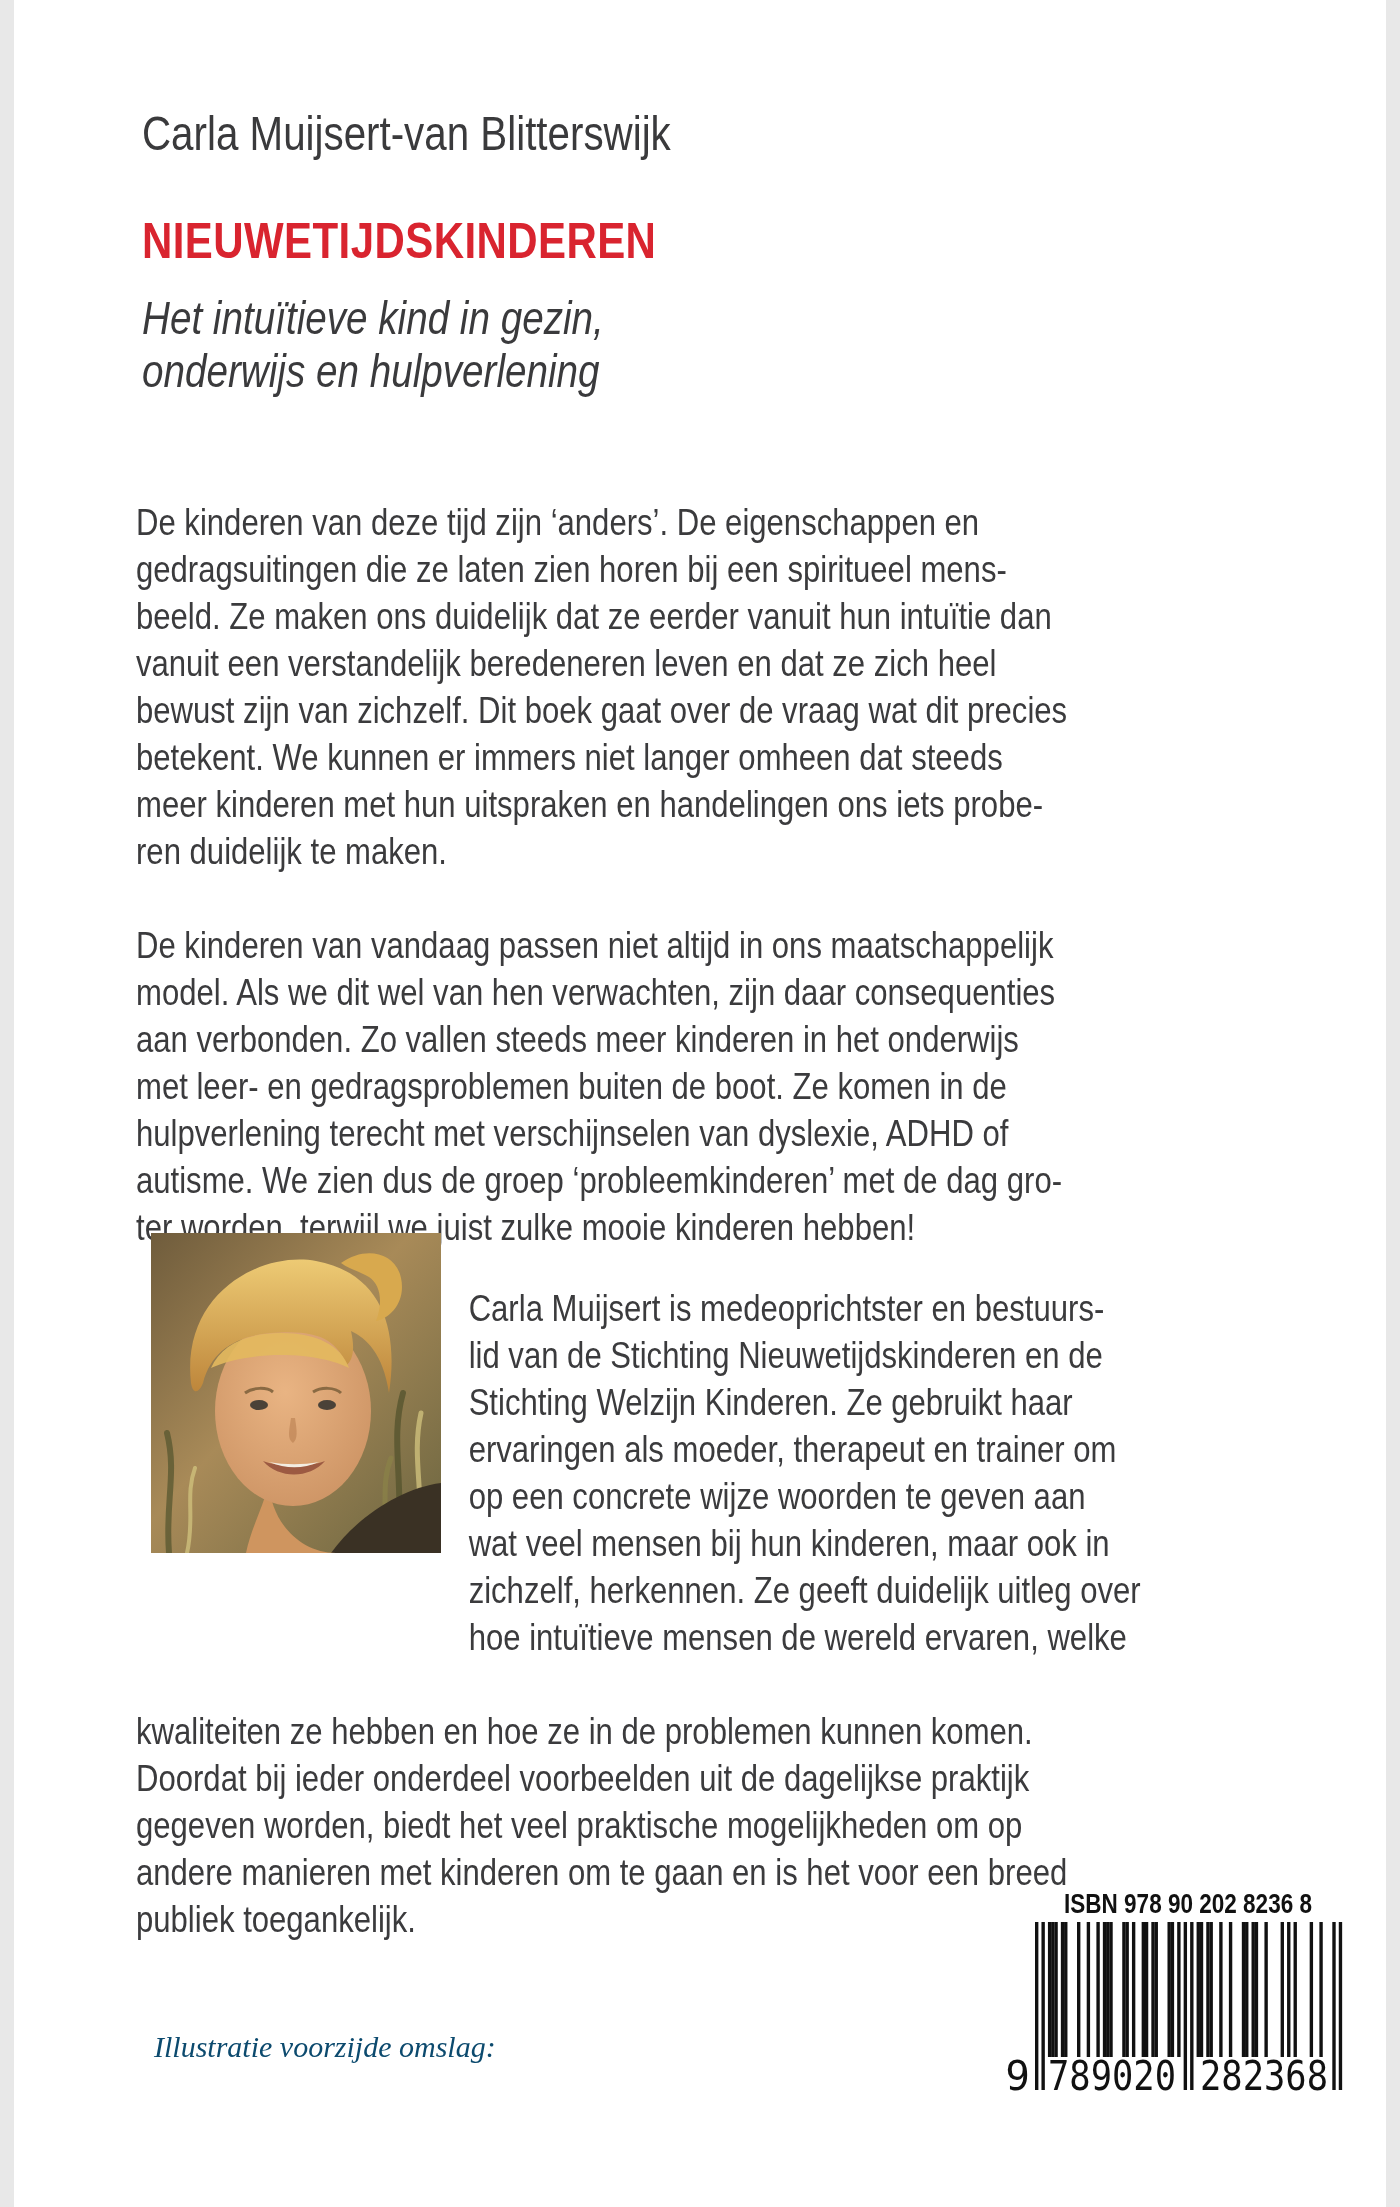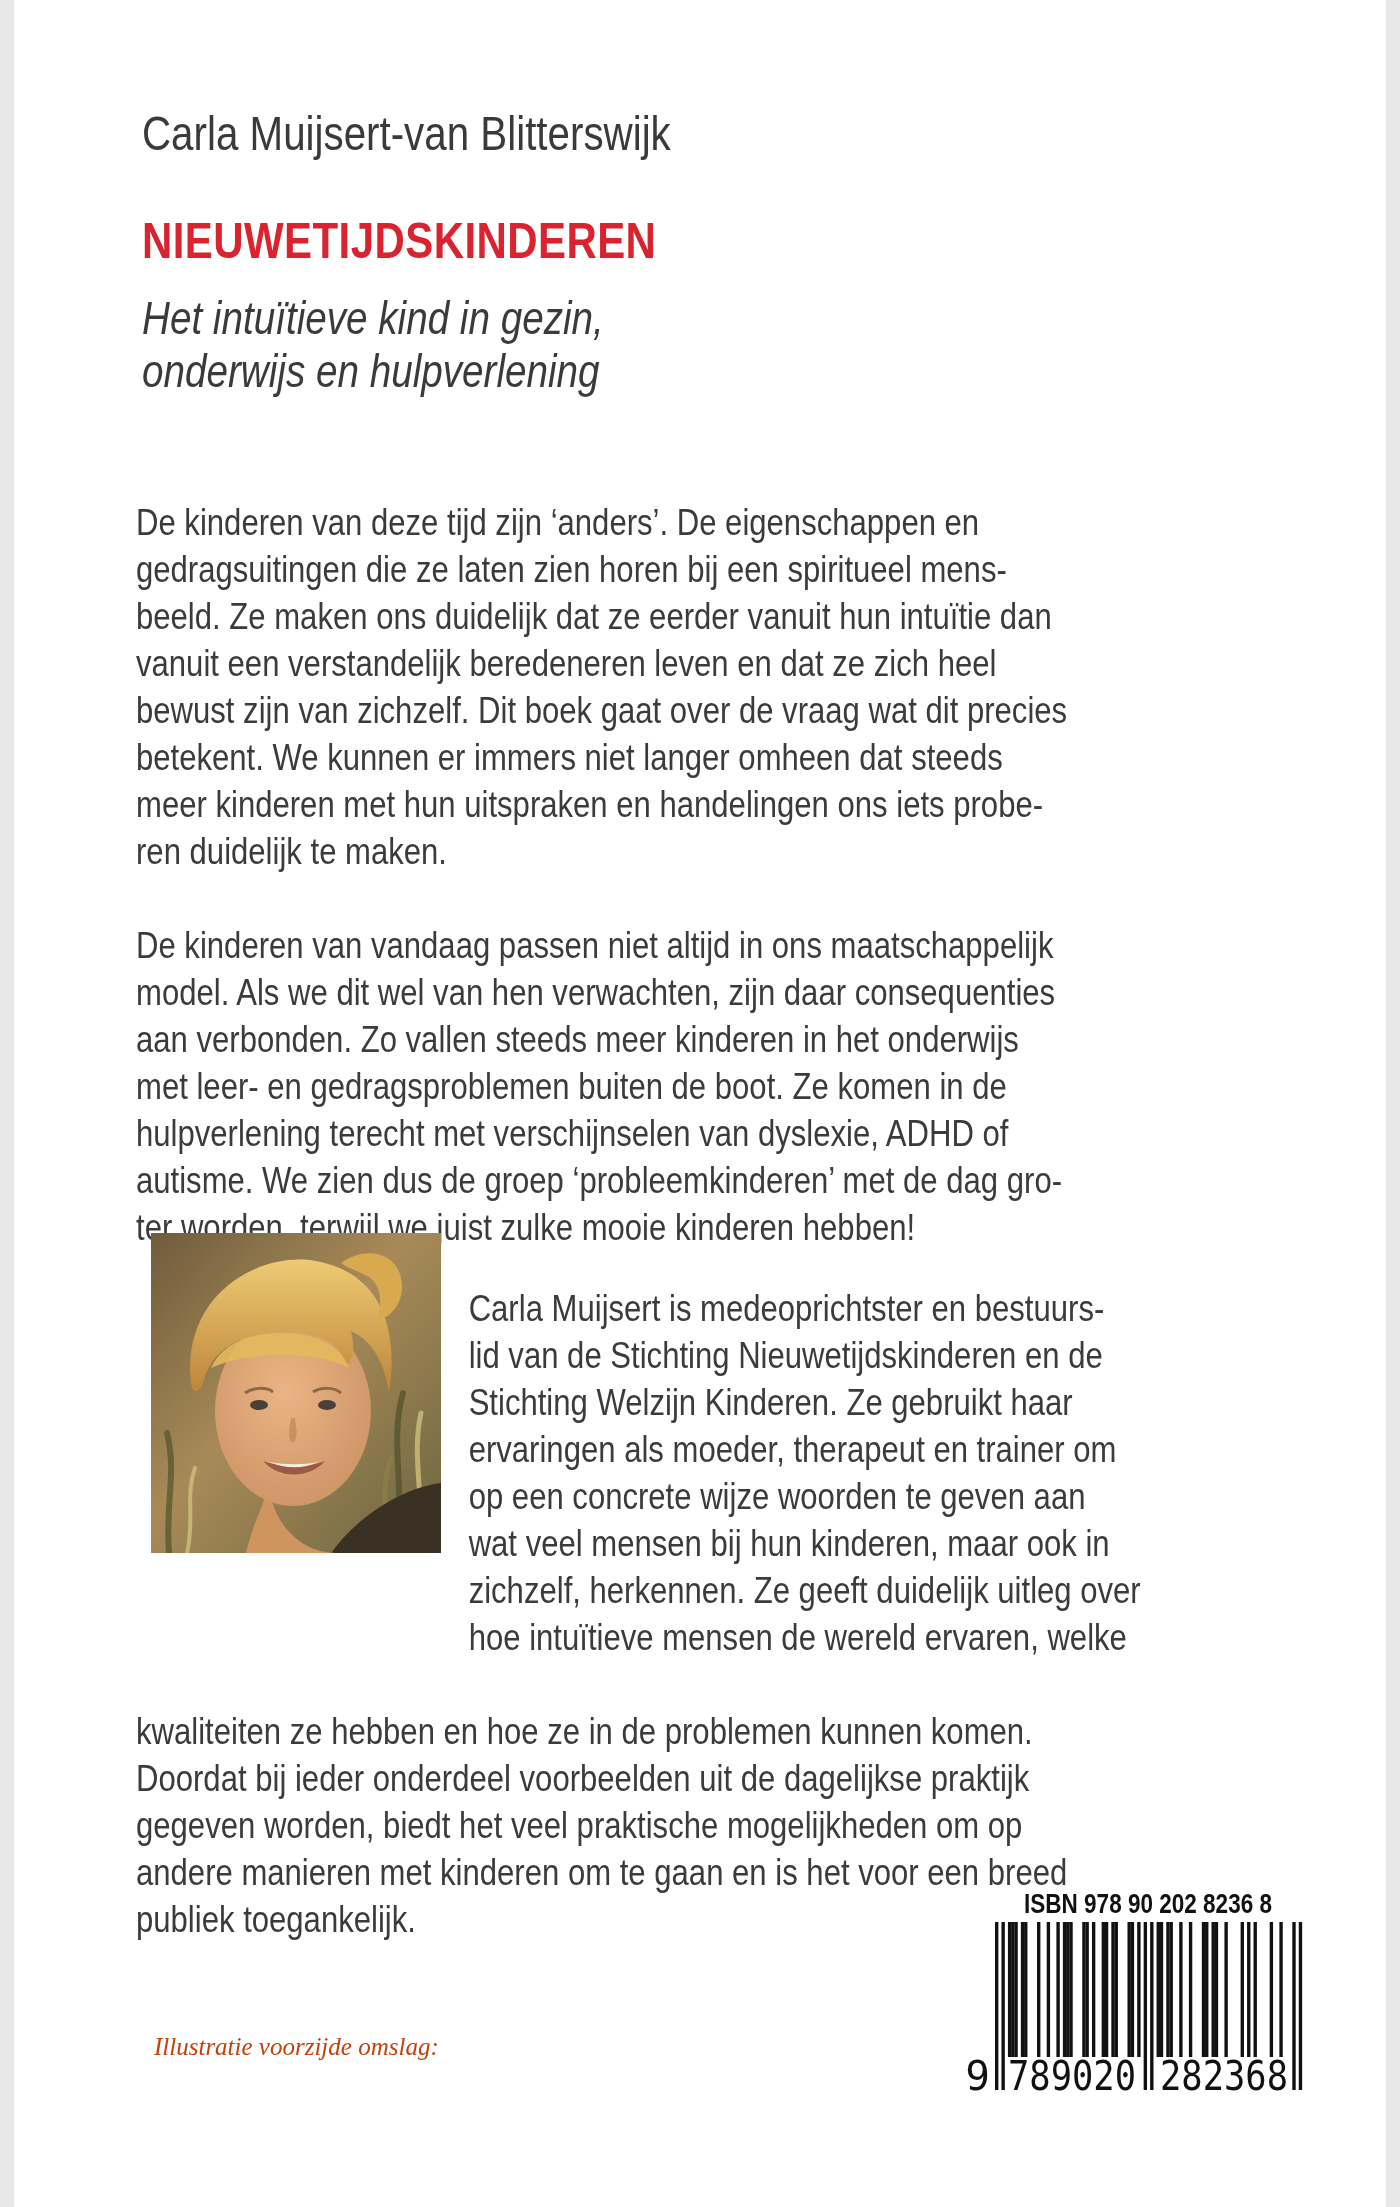--- a/index.html
+++ b/index.html
@@ -31,28 +31,28 @@
     position:absolute; left:122px; top:1238px; width:1500px;
     font-size:37px; line-height:47px; color:#3b3b3d;
   }
   .about .beside { padding-left:396px; white-space:pre-line; }
   .about .below  { white-space:pre-line; }
   .photo {
     position:absolute; left:137px; top:1233px; width:290px; height:320px;
     overflow:hidden;
   }
   .photo svg { display:block; }
-  .barcode-wrap { position:absolute; left:948px; top:1882px; width:360px; height:230px; }
+  .barcode-wrap { position:absolute; left:988px; top:1882px; width:360px; height:230px; }
   .isbn-label { font-family:"Liberation Sans", sans-serif; font-weight:bold; font-size:27px; fill:#111111; }
   .ean-digits { font-family:"DejaVu Sans Mono", monospace; font-size:41px; fill:#111111; }
   .bars rect { fill:#111111; }
   .credit {
     position:absolute; left:140px; top:2028px; width:700px;
     font-family:"Liberation Serif", serif; font-style:italic;
-    font-size:25px; line-height:38px; color:#c2410c;
+    font-size:30px; line-height:38px; color:#0c4a6e;
   }
   .credit div { margin:0; }
 </style>
 </head>
 <body>
 
 <div class="page">
 
   <div class="author-name cond">Carla Muijsert-van Blitterswijk</div>
 

